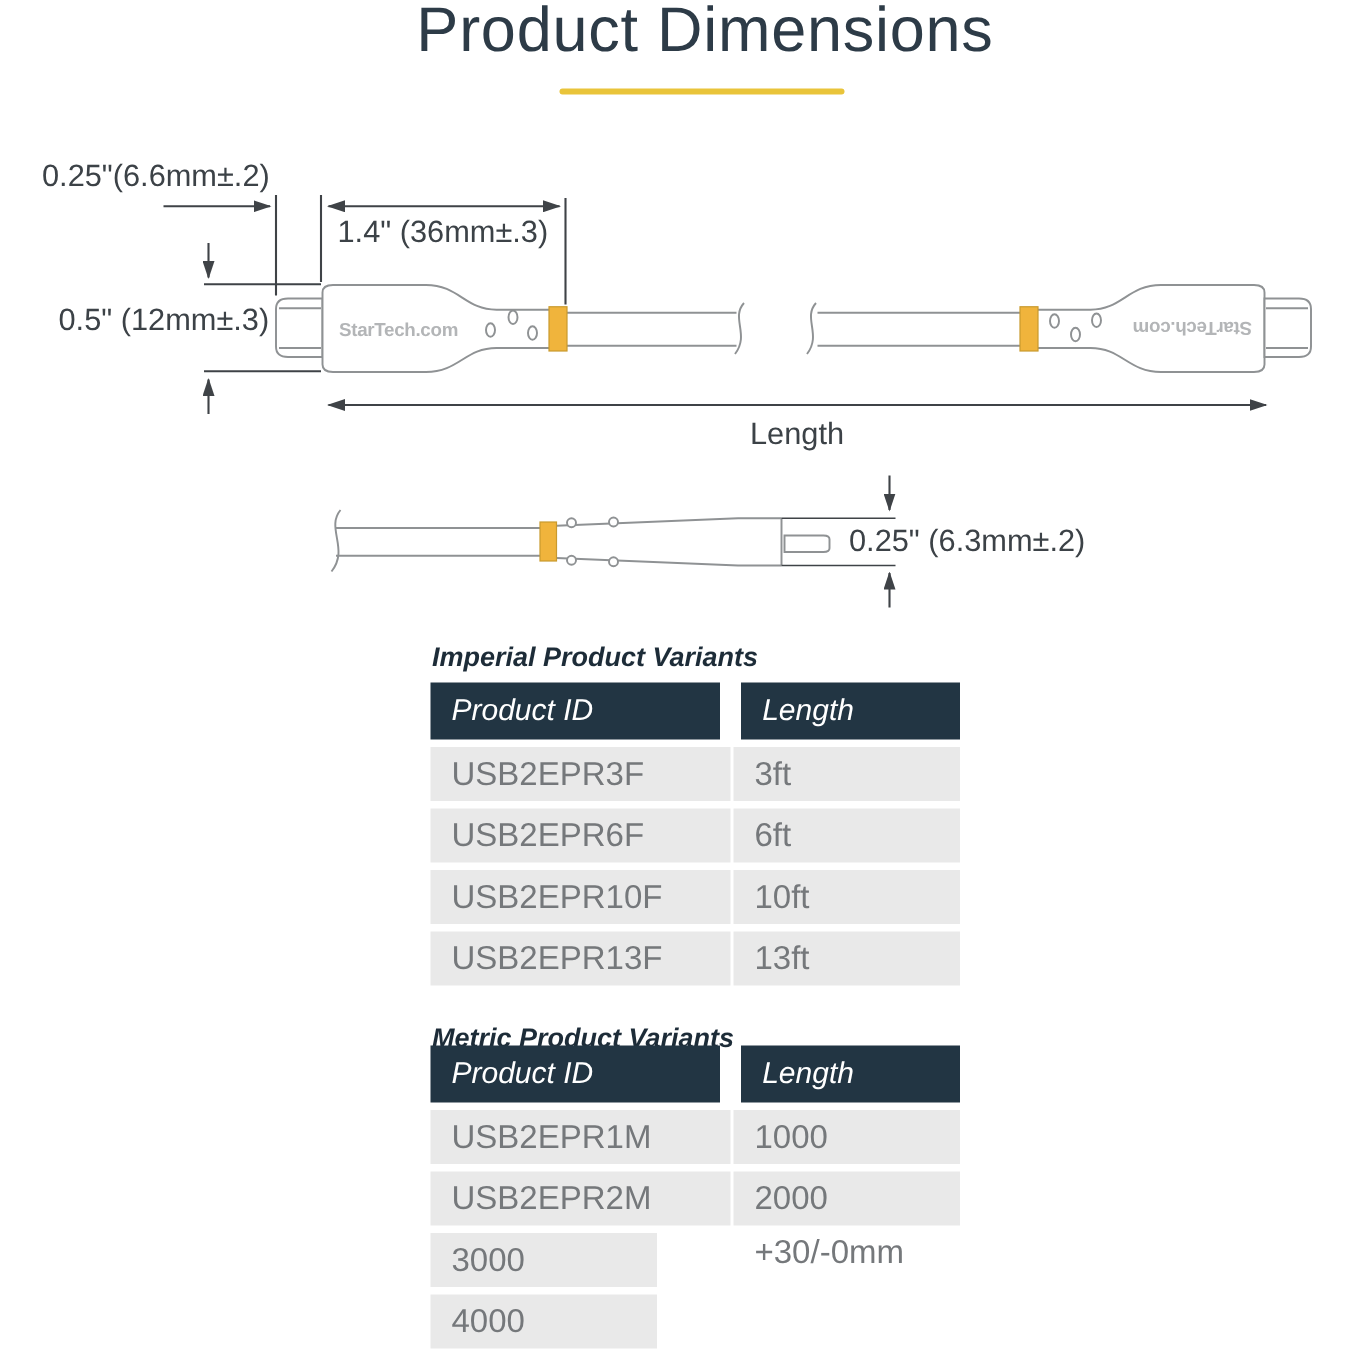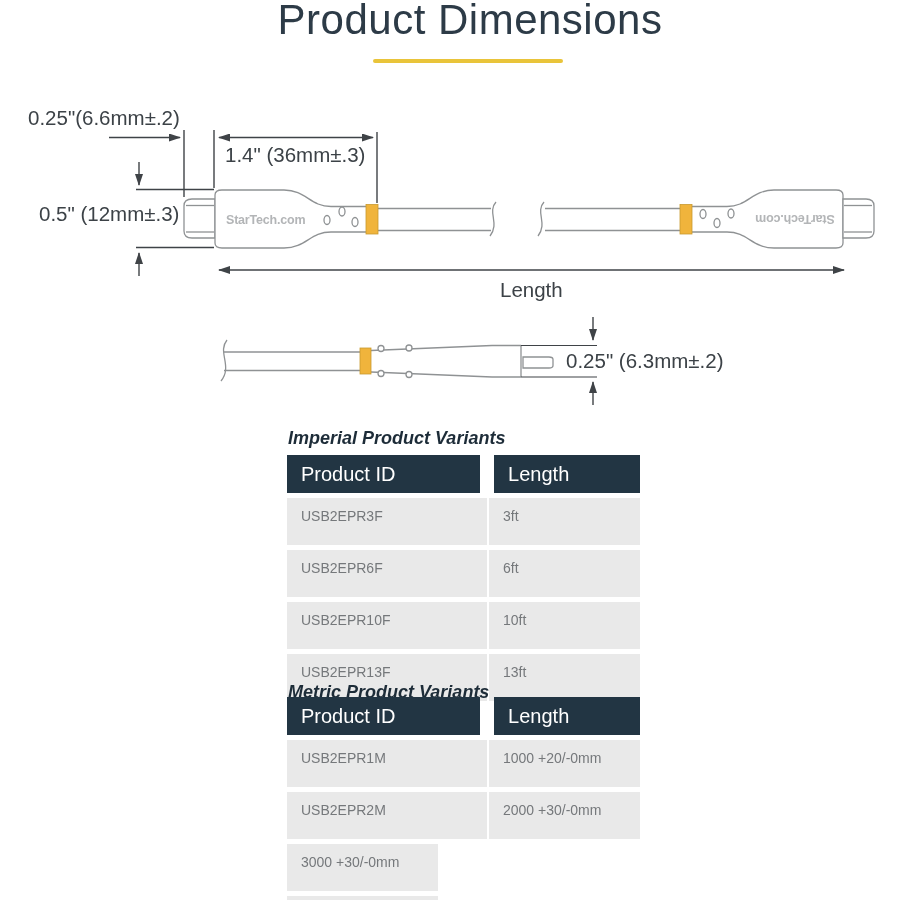--- a/index.html
+++ b/index.html
@@ -17,28 +17,28 @@
     background:#e9c43a;border-radius:2px;
   }
   .dim-label{
     position:absolute;color:#3c4247;font-size:20.5px;white-space:nowrap;
   }
   .svg-layer{position:absolute;left:0;top:0;width:900px;height:900px;}
   .section-title{
     position:absolute;left:288px;font-weight:bold;font-size:18px;color:#1d2c38;font-style:italic;
   }
   .ptable{position:absolute;left:287px;width:353px;}
-  .thead{display:flex;gap:14px;}
+  .thead{display:flex;gap:14px;font-style:italic;}
   .thead .cell{
     background:#223543;color:#ffffff;font-size:20px;height:38px;line-height:38px;
     padding-left:14px;box-sizing:border-box;
   }
   .trow{display:flex;gap:2px;margin-top:5px;}
   .trow .cell{
-    background:#e9e9e9;color:#75787b;font-size:14px;height:47px;line-height:36px;
+    background:#e9e9e9;color:#75787b;font-size:22px;height:36px;line-height:36px;
     padding-left:14px;box-sizing:border-box;
   }
   .c1{width:200px;}
   .c2{width:151px;}
 </style>
 </head>
 <body>
 
 <div class="abs page-title">Product Dimensions</div>
 <div class="abs title-underline"></div>

